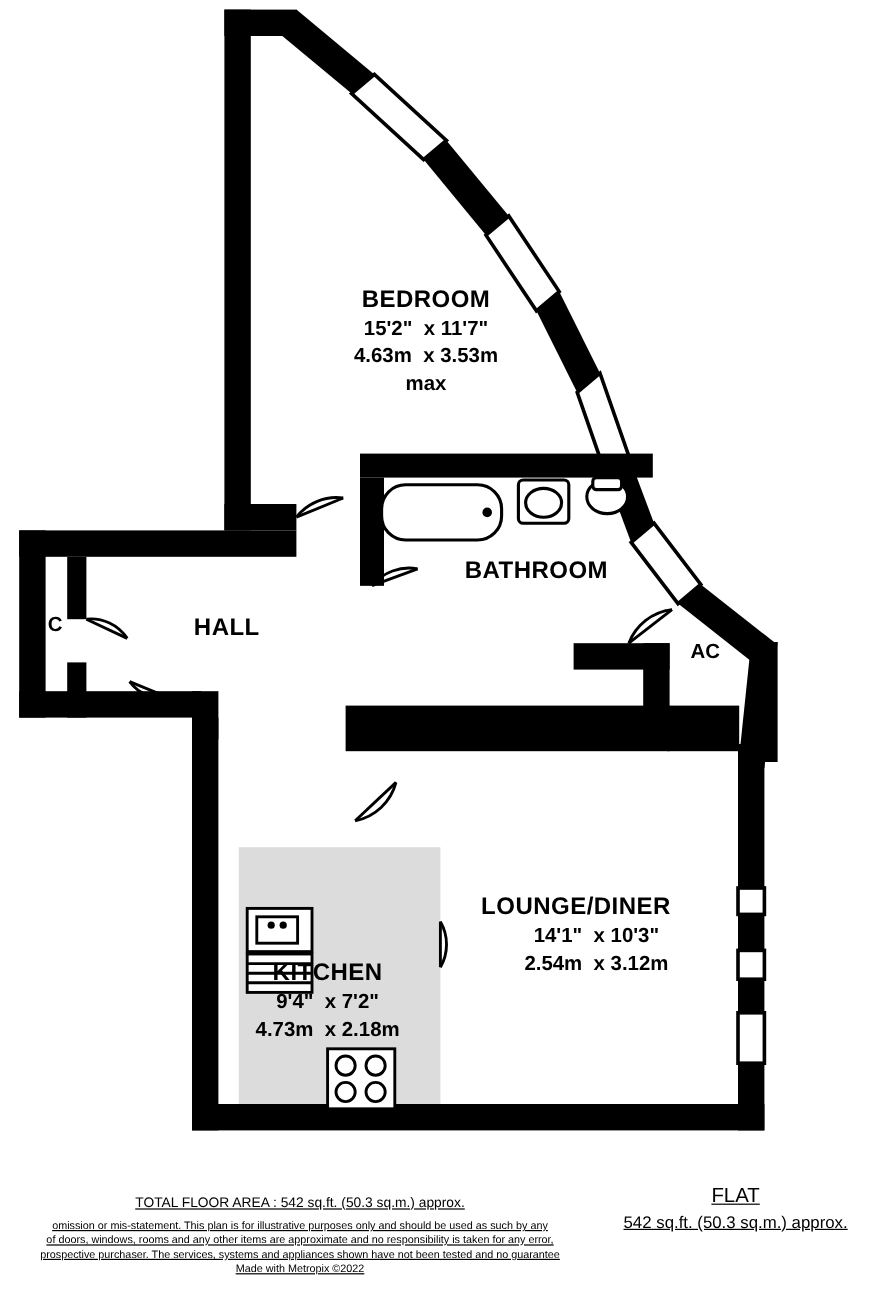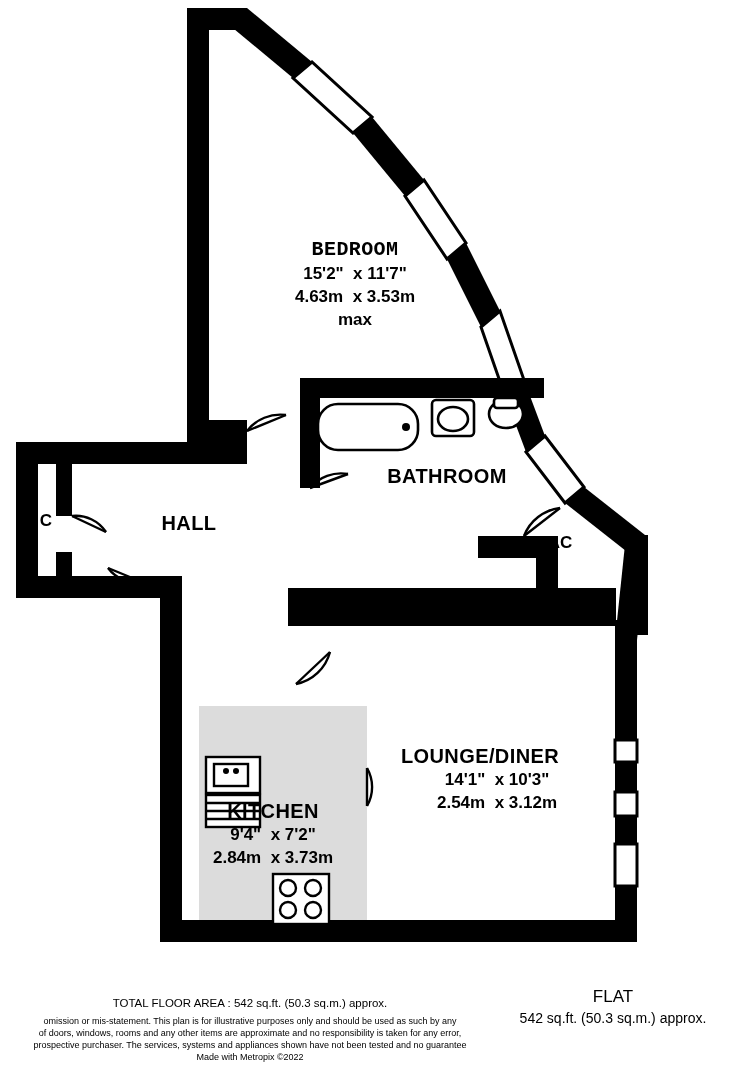--- a/index.html
+++ b/index.html
@@ -39,20 +39,21 @@
     font-size: 17px;
   }
   .small-name {
     font-size: 17px;
   }
   .footer-block {
     position: absolute;
     text-align: center;
     font-family: "Liberation Sans", sans-serif;
     color: #000;
+    text-decoration: underline;
   }
   .footer-total {
     font-size: 11.5px;
     font-weight: normal;
   }
   .footer-disclaimer {
     font-size: 9px;
     line-height: 1.32;
   }
   .flat-title {
@@ -188,40 +189,40 @@
 
     <rect x="273" y="874" width="56" height="50"></rect>
     <circle cx="288" cy="888" r="8"></circle>
     <circle cx="313" cy="888" r="8"></circle>
     <circle cx="288" cy="910" r="8"></circle>
     <circle cx="313" cy="910" r="8"></circle>
   </g>
 
 </svg>
 
-<div class="label room-name" style="left:255px; top:238px; width:200px;font-family:Liberation Mono, monospace;">BEDROOM</div>
+<div class="label room-name" style="left:255px; top:238px; width:200px;">BEDROOM</div>
 <div class="label room-dims" style="left:255px; top:264px; width:200px;">15'2"  x 11'7"</div>
 <div class="label room-dims" style="left:255px; top:287px; width:200px;">4.63m  x 3.53m</div>
 <div class="label room-dims" style="left:255px; top:310px; width:200px;">max</div>
 
 <div class="label room-name" style="left:352px; top:464px; width:190px;">BATHROOM</div>
 
 <div class="label room-name" style="left:124px; top:511px; width:130px;text-align:center;">HALL</div>
 
 <div class="label small-name" style="left:26px; top:511px; width:40px;">C</div>
 
-<div class="label small-name" style="left:520px; top:533px; width:80px;">AC</div>
+<div class="label small-name" style="left:520px; top:533px; width:80px;text-align:right;">AC</div>
 
 <div class="label room-name" style="left:375px; top:744px; width:210px;">LOUNGE/DINER</div>
 <div class="label room-dims" style="left:392px; top:770px; width:210px;">14'1"  x 10'3"</div>
 <div class="label room-dims" style="left:392px; top:793px; width:210px;">2.54m  x 3.12m</div>
 
 <div class="label room-name" style="left:178px; top:799px; width:190px;">KITCHEN</div>
 <div class="label room-dims" style="left:178px; top:825px; width:190px;">9'4"  x 7'2"</div>
-<div class="label room-dims" style="left:178px; top:848px; width:190px;">2.84m  x 3.73m</div>
+<div class="label room-dims" style="left:178px; top:848px; width:190px;">4.73m  x 2.18m</div>
 
 <div class="footer-block footer-total" style="left:0px; top:997px; width:500px;">TOTAL FLOOR AREA : 542 sq.ft. (50.3 sq.m.) approx.</div>
 
 <div class="footer-block footer-disclaimer" style="left:0px; top:1016px; width:500px;">
   <div>omission or mis-statement. This plan is for illustrative purposes only and should be used as such by any</div>
   <div>of doors, windows, rooms and any other items are approximate and no responsibility is taken for any error,</div>
   <div>prospective purchaser. The services, systems and appliances shown have not been tested and no guarantee</div>
   <div>Made with Metropix ©2022</div>
 </div>
 

